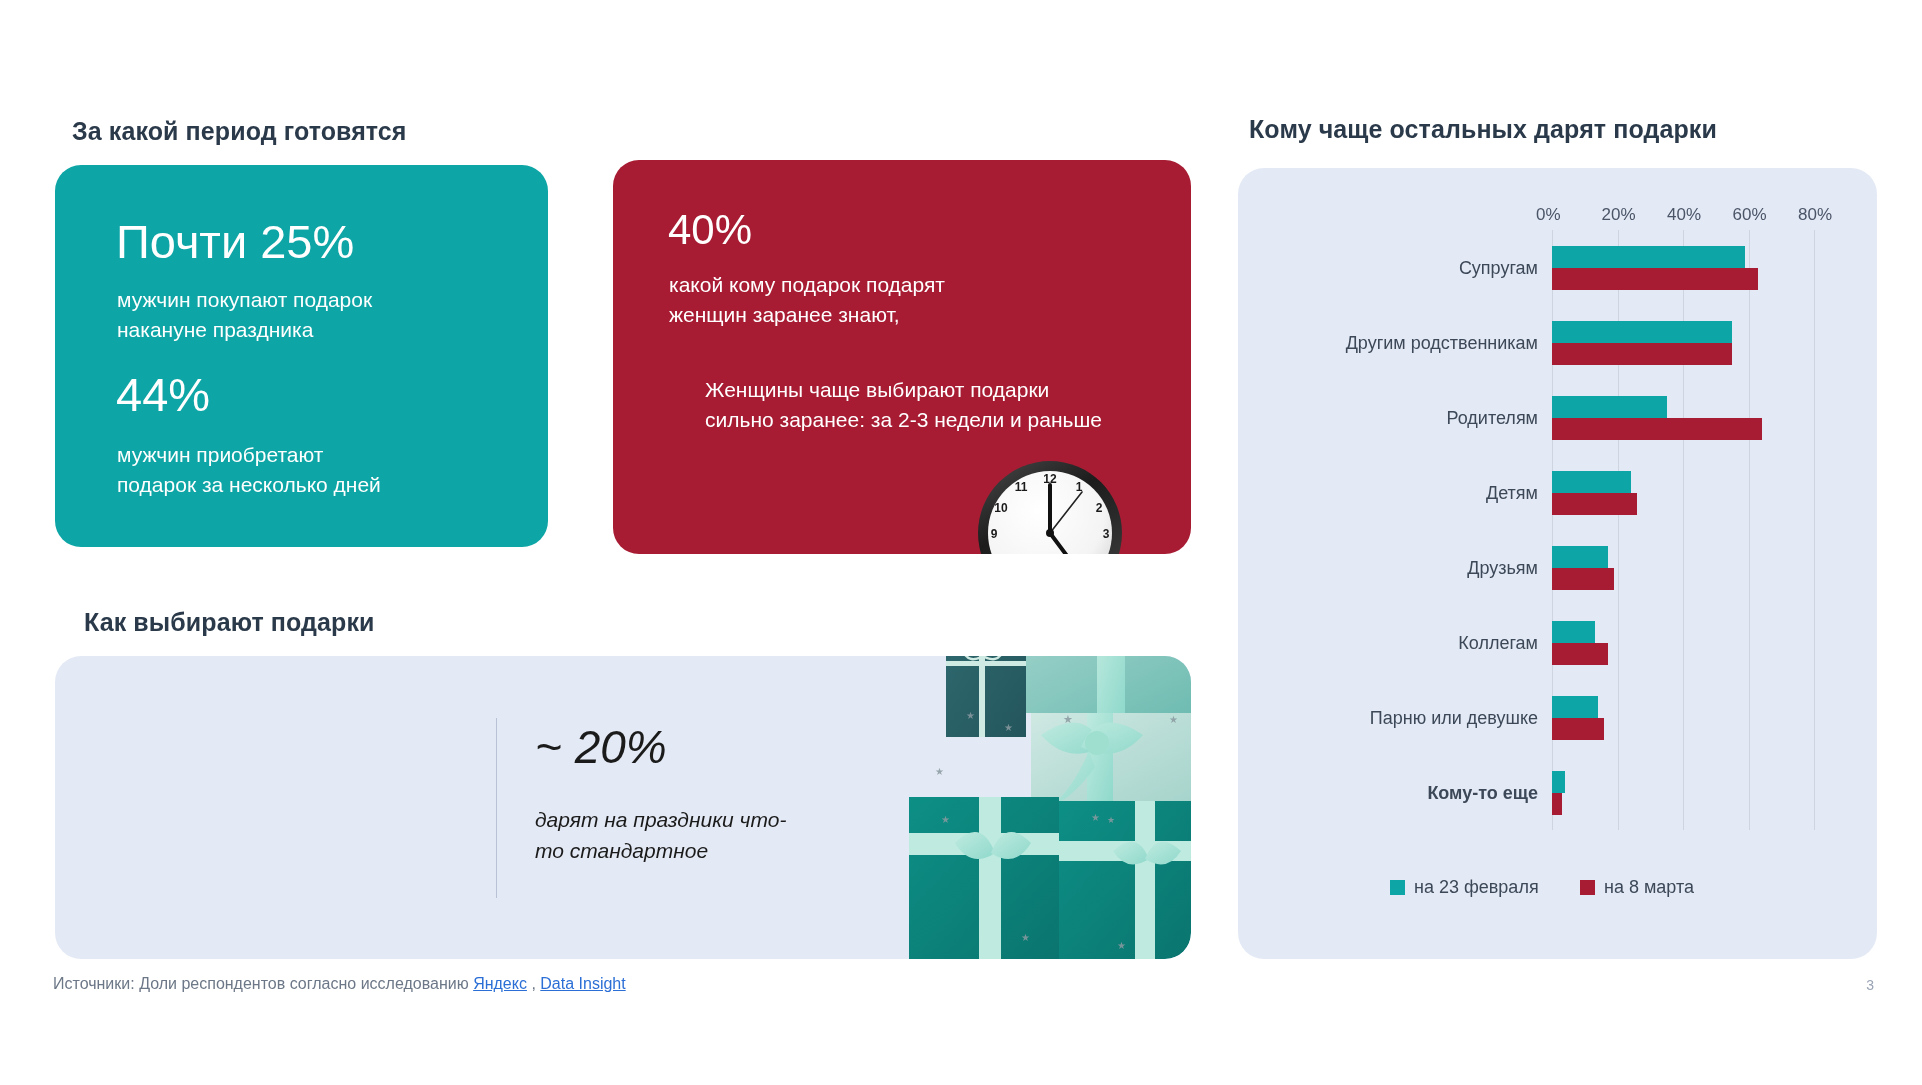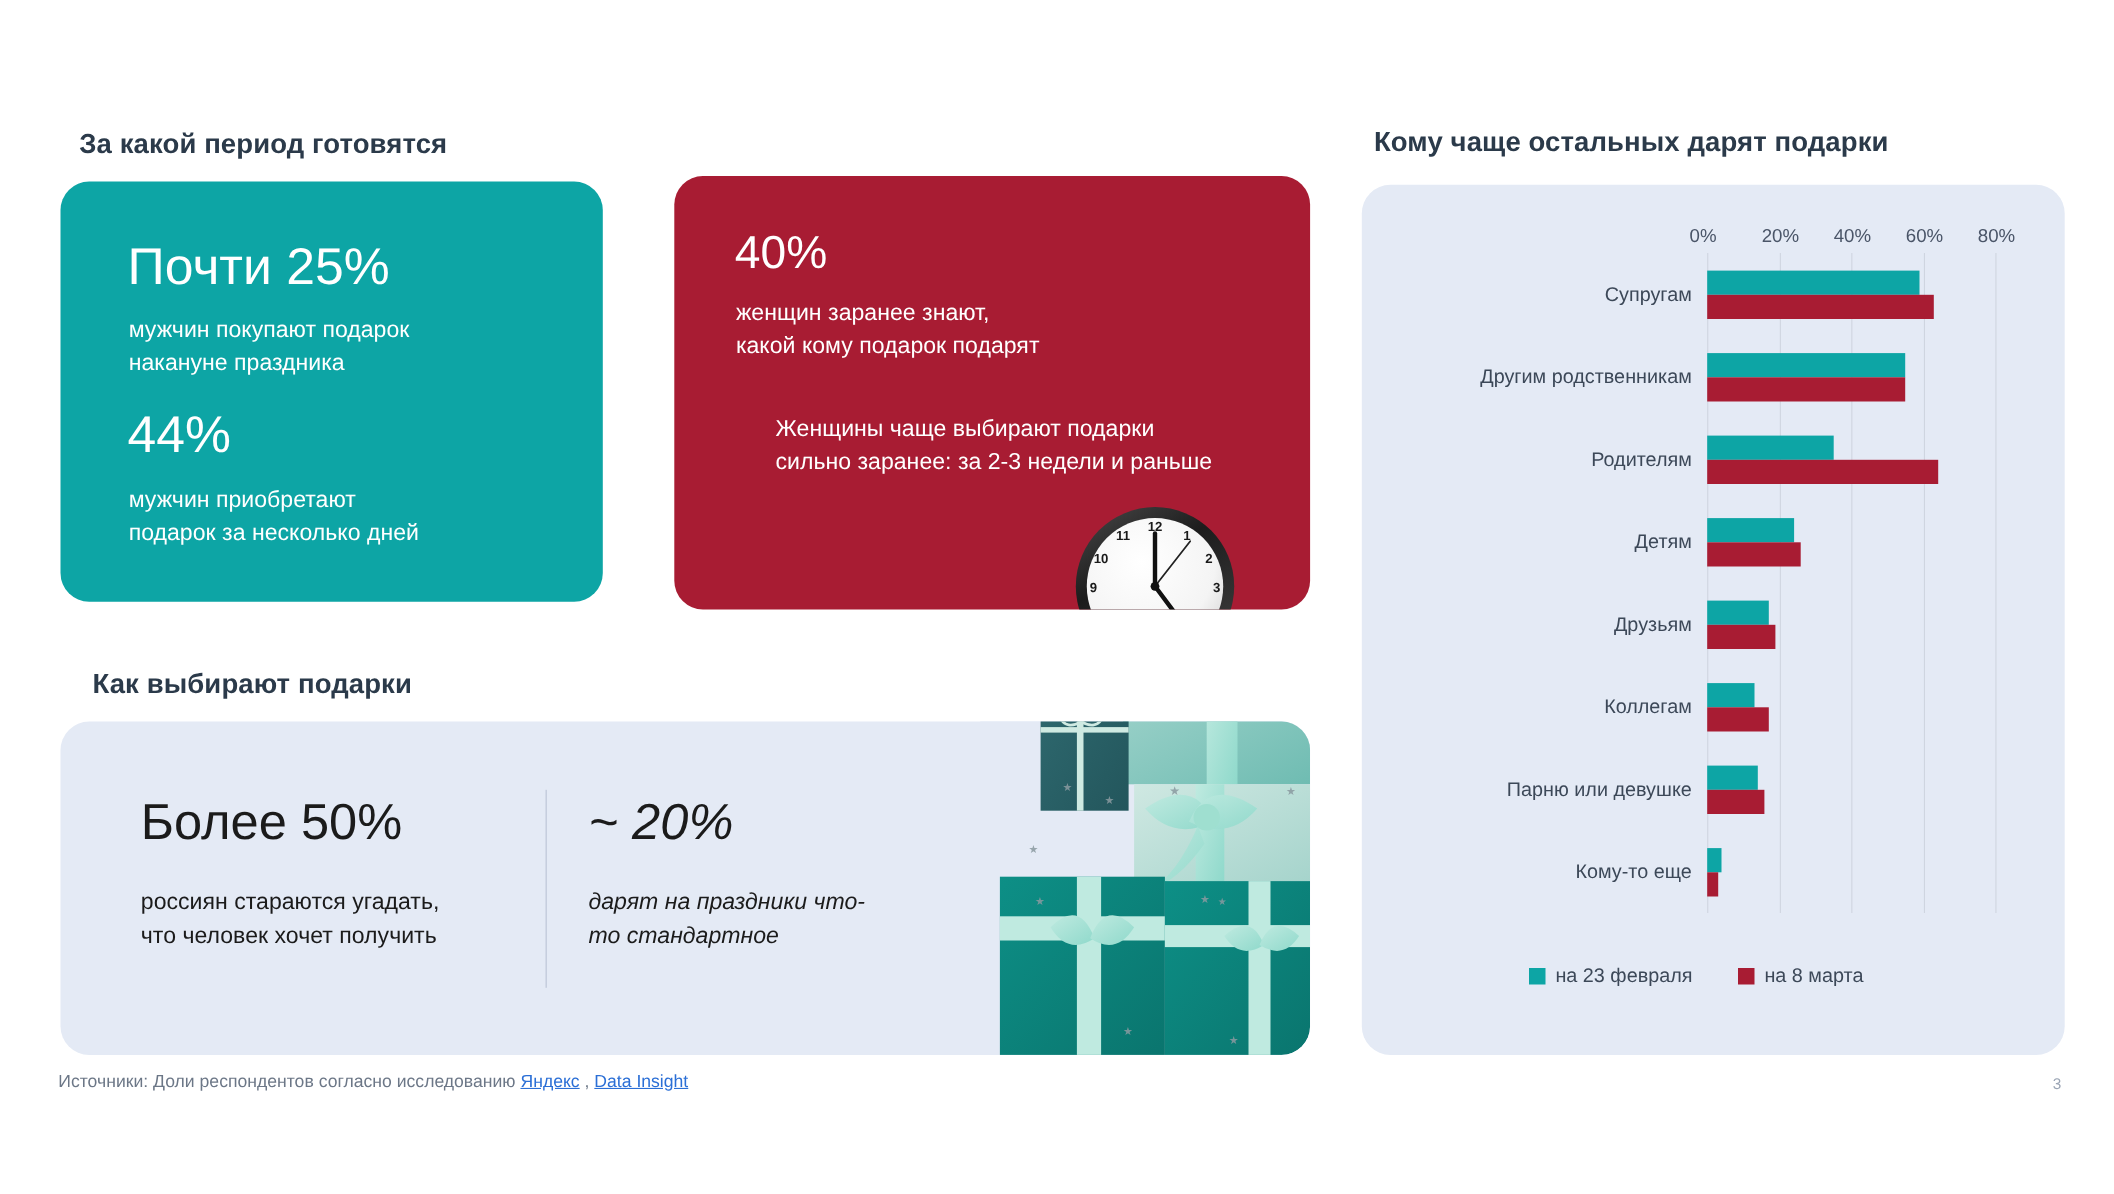--- a/index.html
+++ b/index.html
@@ -200,22 +200,22 @@
     <div class="big-stat" id="teal-stat-2">44%</div>
     <div class="sub-stat" id="teal-desc-2">
       <div>мужчин приобретают</div>
       <div>подарок за несколько дней</div>
     </div>
   </div>
 
   <div class="card" id="card-red">
     <div class="big-stat" id="red-stat-1">40%</div>
     <div class="sub-stat" id="red-desc-1">
+      <div>какой кому подарок подарят</div>
       <div>женщин заранее знают,</div>
-      <div>какой кому подарок подарят</div>
     </div>
     <div class="sub-stat" id="red-desc-2">
       <div>Женщины чаще выбирают подарки</div>
       <div>сильно заранее: за 2-3 недели и раньше</div>
     </div>
 
     <svg id="clock" viewBox="0 0 150 150">
       <defs>
         <radialGradient id="faceGrad" cx="40%" cy="32%" r="75%">
           <stop offset="0%" stop-color="#ffffff"></stop>
@@ -246,27 +246,20 @@
       </g>
       <line x1="75" y1="75" x2="75" y2="27" stroke="#111" stroke-width="4" stroke-linecap="round"></line>
       <line x1="75" y1="75" x2="110" y2="122" stroke="#111" stroke-width="4" stroke-linecap="round"></line>
       <line x1="75" y1="75" x2="107" y2="34" stroke="#222" stroke-width="1.6" stroke-linecap="round"></line>
       <circle cx="75" cy="75" r="4" fill="#111"></circle>
     </svg>
   </div>
 
   <div class="card" id="card-choose">
 
-    <div class="choose-col" id="choose-stat-1">
-      <div class="dark-stat">Более 50%</div>
-      <div class="dark-desc">
-        <div>россиян стараются угадать,</div>
-        <div>что человек хочет получить</div>
-      </div>
-    </div>
 
     <div id="choose-divider"></div>
 
     <div class="choose-col" id="choose-stat-2">
       <div class="dark-stat">~ 20%</div>
       <div class="dark-desc">
         <div>дарят на праздники что-</div>
         <div>то стандартное</div>
       </div>
     </div>
@@ -380,21 +373,21 @@
         <div class="bar bar-red" style="left: 314px; width: 85.15px; top: 324.5px; background: rgb(168, 28, 51);"></div>
         <div class="cat-label" style="left: 0px; width: 300px; top: 399.5px;">Друзьям</div>
         <div class="bar bar-teal" style="left: 314px; width: 55.675px; top: 377.5px; background: rgb(13, 165, 165);"></div>
         <div class="bar bar-red" style="left: 314px; width: 62.225px; top: 399.5px; background: rgb(168, 28, 51);"></div>
         <div class="cat-label" style="left: 0px; width: 300px; top: 474.5px;">Коллегам</div>
         <div class="bar bar-teal" style="left: 314px; width: 42.575px; top: 452.5px; background: rgb(13, 165, 165);"></div>
         <div class="bar bar-red" style="left: 314px; width: 55.675px; top: 474.5px; background: rgb(168, 28, 51);"></div>
         <div class="cat-label" style="left: 0px; width: 300px; top: 549.5px;">Парню или девушке</div>
         <div class="bar bar-teal" style="left: 314px; width: 45.85px; top: 527.5px; background: rgb(13, 165, 165);"></div>
         <div class="bar bar-red" style="left: 314px; width: 52.4px; top: 549.5px; background: rgb(168, 28, 51);"></div>
-        <div class="cat-label" style="left: 0px; width: 300px; top: 624.5px;">Кому-то еще</div>
+        <div class="cat-label" style="left: 0px; width: 300px; top: 624.5px; font-weight: bold;">Кому-то еще</div>
         <div class="bar bar-teal" style="left: 314px; width: 13.1px; top: 602.5px; background: rgb(13, 165, 165);"></div>
         <div class="bar bar-red" style="left: 314px; width: 9.825px; top: 624.5px; background: rgb(168, 28, 51);"></div>
         <div class="legend-item" style="left: 152px; top: 709px;">
           <span class="legend-swatch" style="background: rgb(13, 165, 165);"></span>
           <span>на 23 февраля</span>
         </div>
         <div class="legend-item" style="left: 342px; top: 709px;">
           <span class="legend-swatch" style="background: rgb(168, 28, 51);"></span>
           <span>на 8 марта</span>
         </div>

